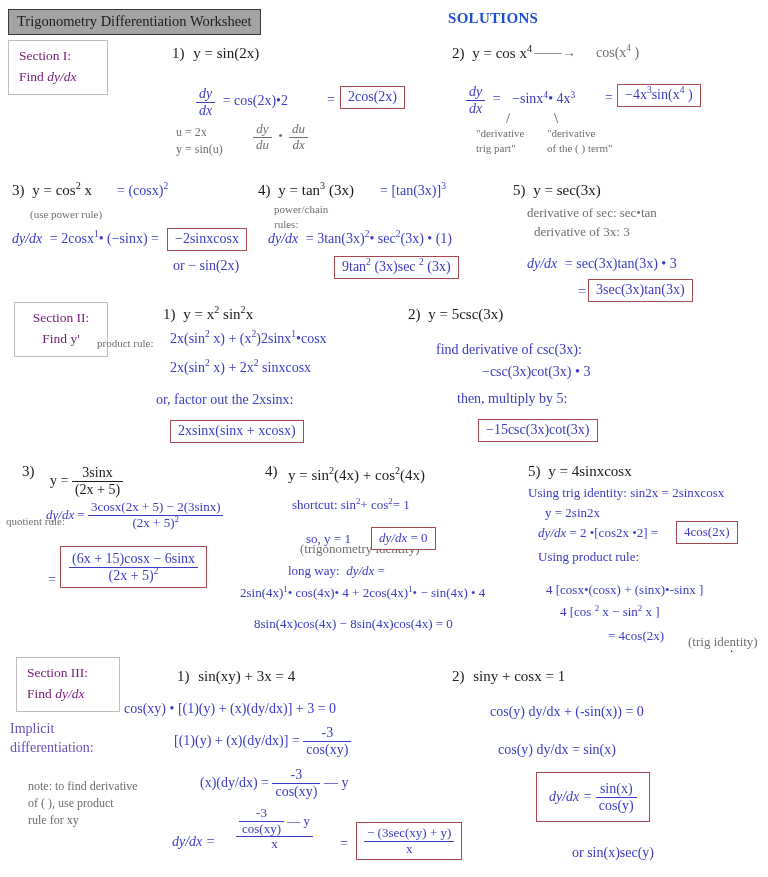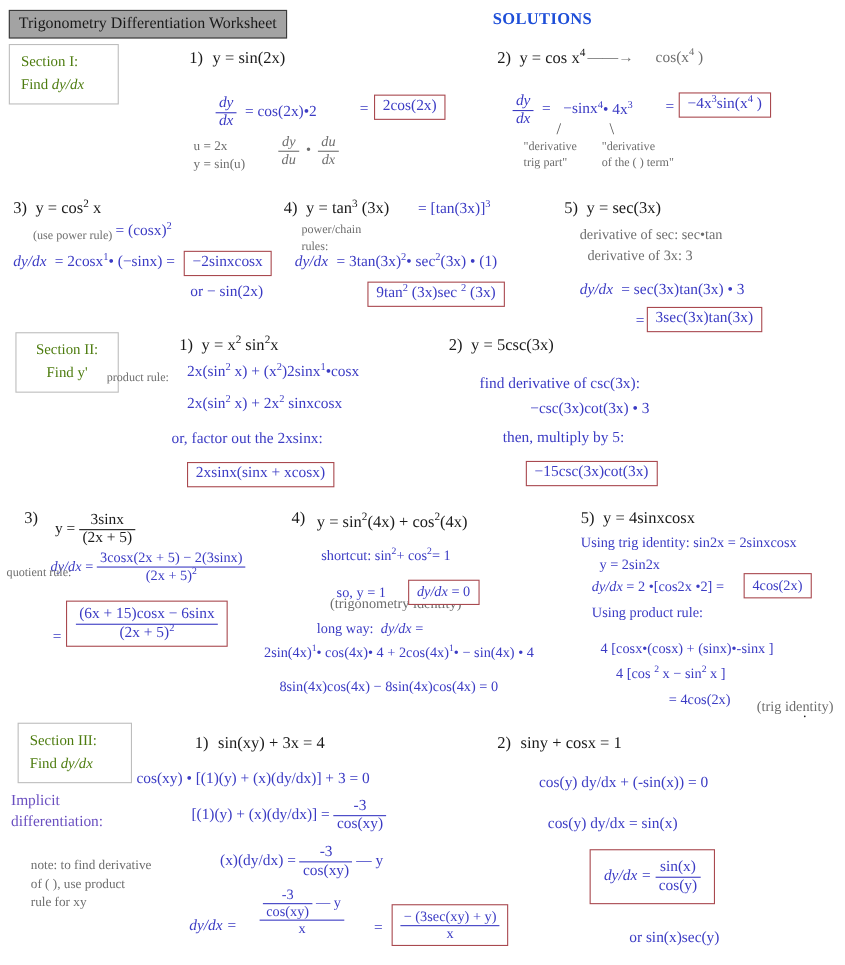--- a/index.html
+++ b/index.html
@@ -26,21 +26,21 @@
     border:1.5px solid #3a3a3a;
     padding:3px 8px 4px 8px;
     font-size:14.5px;
     color:#1a1a1a;
     background:#a3a3a3;
   }
   .secbox{
     border:1px solid #bdbdbd;
     padding:5px 10px 6px 10px;
     font-size:13.5px;
-    color:#4d7c0f;
+    color:#701a75;
     line-height:1.55;
     background:#fff;
   }
   .ansbox{
     border:1.4px solid #a9494f;
     padding:2px 7px 3px 7px;
     background:#fff;
     color:#3b3bc4;
     font-size:14px;
   }
@@ -137,21 +137,21 @@
   </div>
   <div class="abs gray f11" style="left:547px;top:126px;line-height:1.4;">
     <div>"derivative</div>
     <div>of the ( ) term"</div>
   </div>
 
   <div class="abs ink f15" style="left:12px;top:182px;">
     <span>3)</span>
     <span style="margin-left:4px;">y = cos</span><sup class="s">2</sup><span> x</span>
   </div>
-  <div class="abs blue f14" style="left:105px;top:183px;margin-top:20px;">
+  <div class="abs blue f14" style="left:117px;top:183px;">
     <span>= (cosx)</span><sup class="s">2</sup>
   </div>
   <div class="abs gray f11" style="left:30px;top:208px;">(use power rule)</div>
   <div class="abs blue f14" style="left:12px;top:231px;">
     <span class="it">dy/dx</span>
     <span style="margin-left:4px;">= 2cosx</span><sup class="s">1</sup><span>• (−sinx)  =</span>
   </div>
   <div class="abs ansbox" style="left:167px;top:228px;">−2sinxcosx</div>
   <div class="abs blue f14" style="left:173px;top:258px;">or − sin(2x)</div>
 

